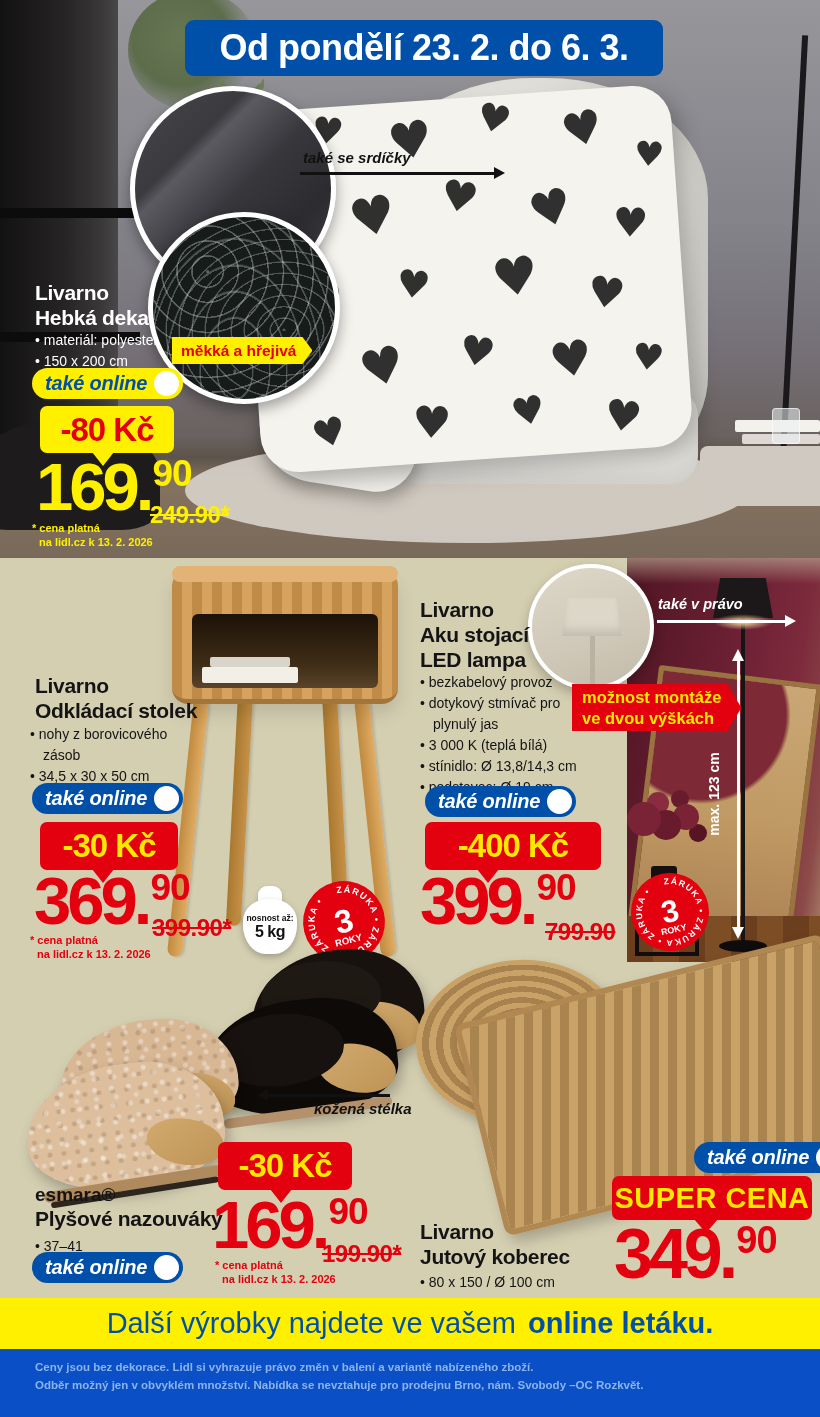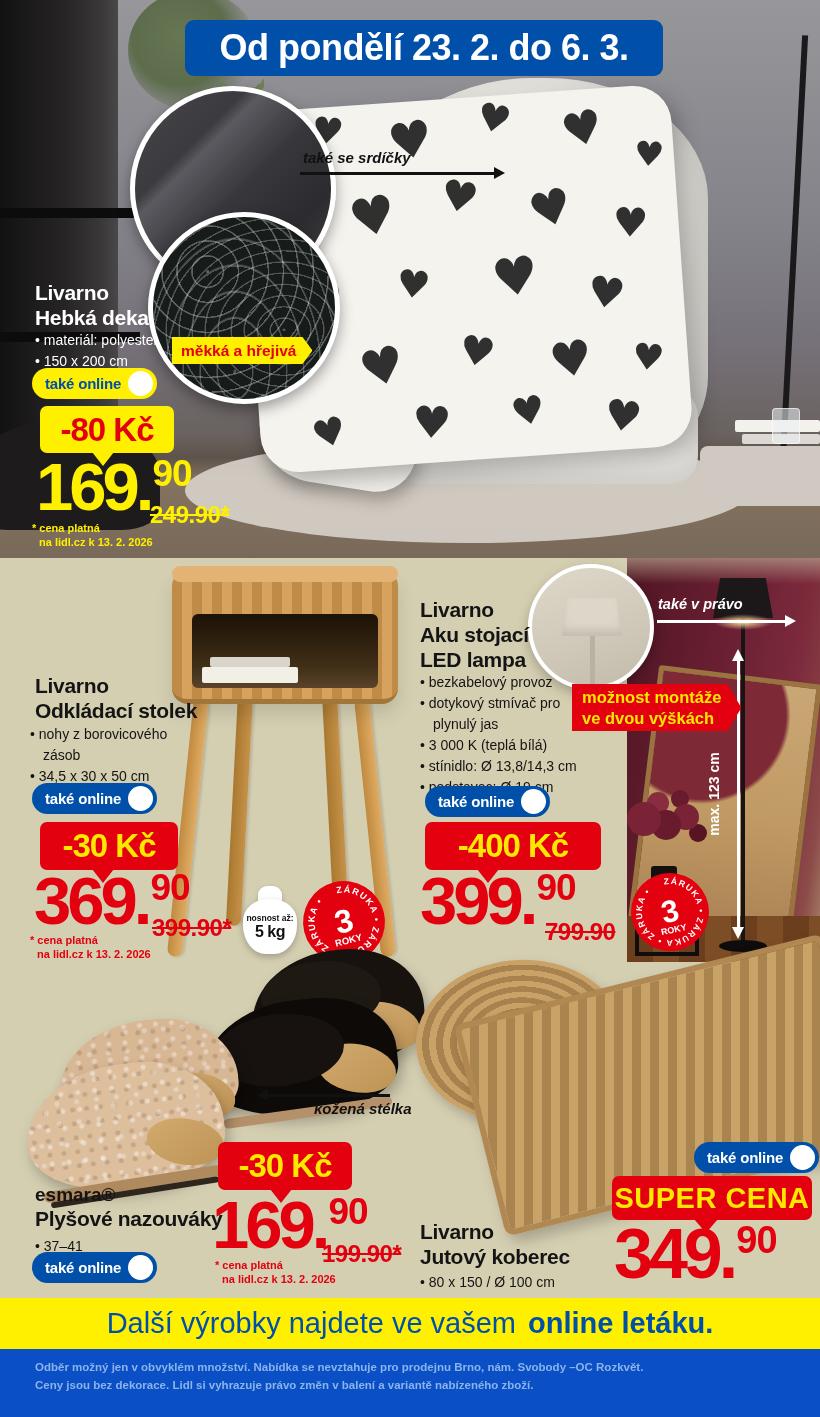--- a/index.html
+++ b/index.html
@@ -59,21 +59,21 @@
   .bullet-line { font-size:14px; line-height:1.5; color:#141414; font-weight:500; }
   .bullet-line.white { color:#fff; }
   .bullet-cont { padding-left:13px; }
 
   .flag { background:#fff000; color:#e3000f; font-weight:bold; font-size:15.5px; display:flex; align-items:center;
     padding:0 16px 0 9px; clip-path:polygon(0 0, calc(100% - 10px) 0, 100% 50%, calc(100% - 10px) 100%, 0 100%); }
   .mount-flag { background:#e3000f; color:#ffe800; font-weight:bold; font-size:16.5px; line-height:1.25;
     padding:3px 20px 3px 10px; clip-path:polygon(0 0, calc(100% - 14px) 0, 100% 50%, calc(100% - 14px) 100%, 0 100%); }
 
   .pill { height:31px; border-radius:16px; display:flex; align-items:center; padding:0 4px 0 13px; gap:7px; width:max-content; }
-  .pill .pill-label { font-size:15px; font-weight:bold; letter-spacing:-.2px; }
+  .pill .pill-label { font-size:20px; font-weight:bold; font-style:italic; letter-spacing:-.2px; }
   .pill .pill-circle { width:25px; height:25px; border-radius:50%; background:#fff; }
   .pill.blue { background:#0050aa; } .pill.blue .pill-label { color:#fff; }
   .pill.yellow { background:#fff000; } .pill.yellow .pill-label { color:#0050aa; }
 
   .disc { border-radius:7px; display:flex; align-items:center; justify-content:center;
     font-weight:bold; font-size:33px; letter-spacing:-1px; }
   .disc::after { content:""; position:absolute; left:52px; bottom:-13px; width:0; height:0;
     border-left:11px solid transparent; border-right:11px solid transparent; }
   .disc.yellow { background:#fff000; color:#e3000f; } .disc.yellow::after { border-top:14px solid #fff000; }
   .disc.red { background:#e3000f; color:#ffe800; } .disc.red::after { border-top:14px solid #e3000f; }
@@ -448,17 +448,17 @@
     <div>Livarno</div>
     <div>Jutový koberec</div>
   </div>
   <div class="abs bullet-line" style="left:420px;top:1272px;">• 80 x 150 / Ø 100 cm</div>
 
   <div class="abs promo">
     <span class="pr-reg">Další výrobky najdete ve vašem</span>
     <span class="pr-bold">online letáku.</span>
   </div>
   <div class="abs footer">
+    <div>Ceny jsou bez dekorace. Lidl si vyhrazuje právo změn v balení a variantě nabízeného zboží.</div>
     <div>Odběr možný jen v obvyklém množství. Nabídka se nevztahuje pro prodejnu Brno, nám. Svobody –OC Rozkvět.</div>
-    <div>Ceny jsou bez dekorace. Lidl si vyhrazuje právo změn v balení a variantě nabízeného zboží.</div>
   </div>
 
 </div>
 
 </body></html>

